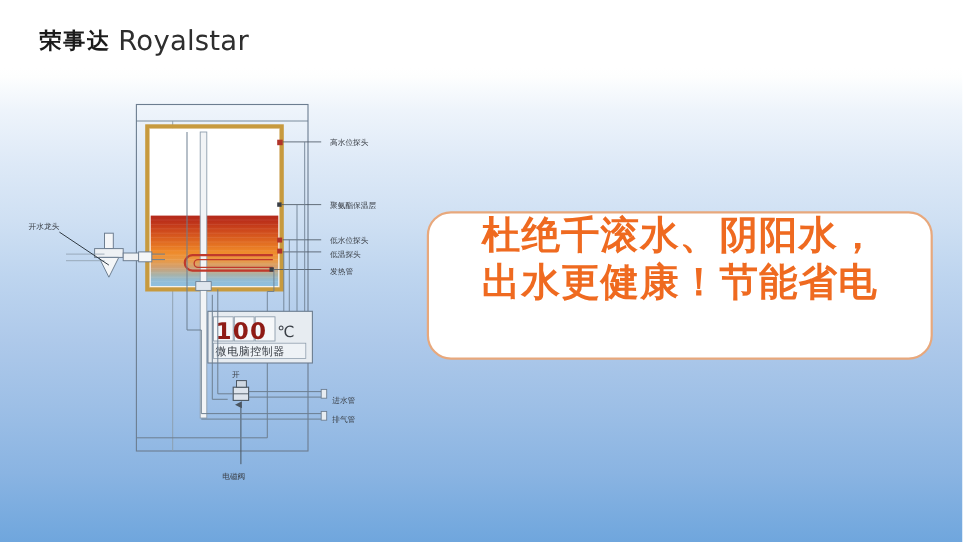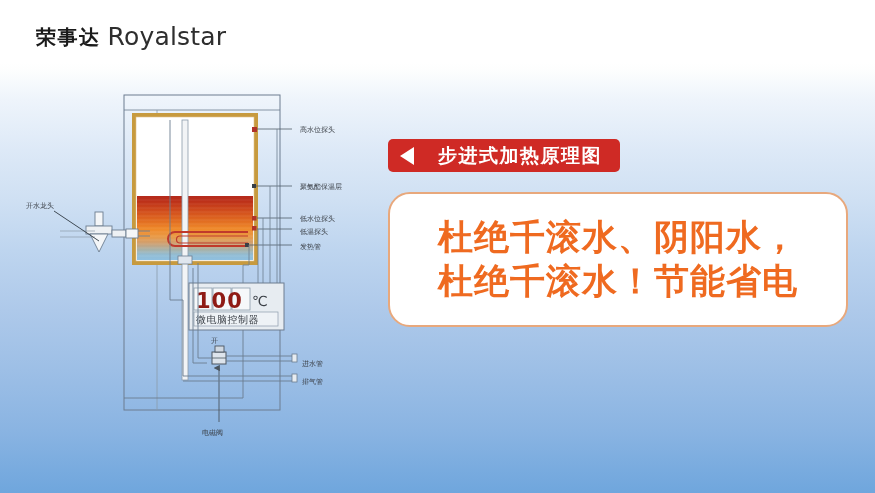--- a/index.html
+++ b/index.html
@@ -63,21 +63,21 @@
 
   
   #headline{
     position:absolute;left:388px;top:192px;
     width:460px;height:135px;
     background:#ffffff;
     border:2px solid #e8a87c;
     border-radius:22px;
     box-sizing:border-box;
     display:flex;flex-direction:column;
-    align-items:center;justify-content:center;
+    align-items:center;
     gap:2px;
   }
   #headline .hl{
     font-family:"DejaVu Sans",sans-serif;
     color:#ef6a20;font-size:35px;font-weight:bold;
     letter-spacing:1px;white-space:nowrap;line-height:1.18;
   }
 
   
   .dlabel{
@@ -260,23 +260,19 @@
 
       <text class="dlabel" x="302" y="366">进水管</text>
       <text class="dlabel" x="302" y="384">排气管</text>
 
       <g>
         <rect x="178" y="256" width="14" height="8" fill="#dfe6ee" stroke="#6c7d90" stroke-width="0.8"></rect>
       </g>
     </svg>
   </div>
 
-  <div id="banner">
-    <span class="tri"></span>
-    <span class="btxt">步进式加热原理图</span>
-  </div>
 
   <div id="headline">
     <div class="hl">杜绝千滚水、阴阳水，</div>
-    <div class="hl">杜绝千滚水！节能省电</div>
+    <div class="hl">出水更健康！节能省电</div>
   </div>
 
 </div>
 
 </body></html>

